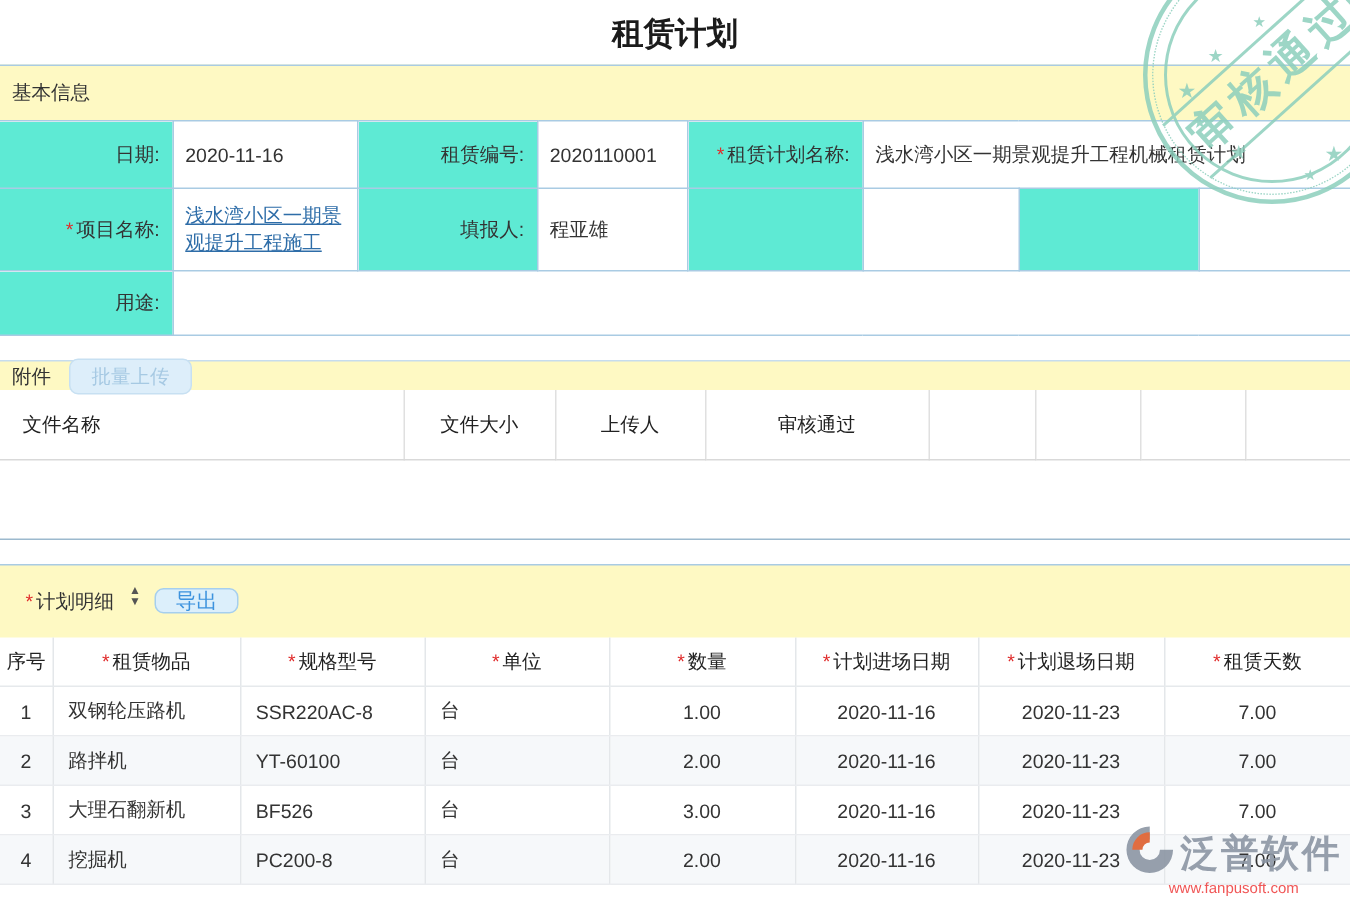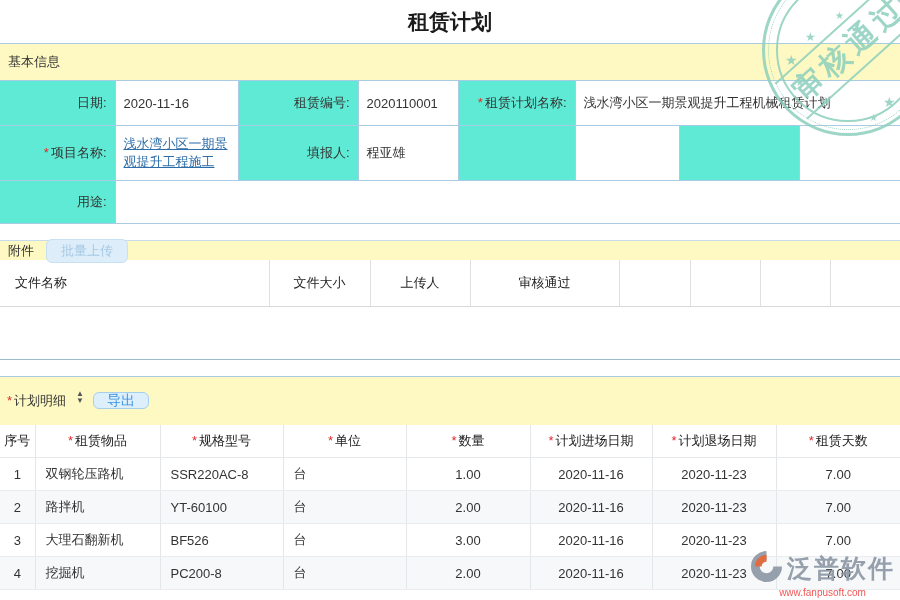--- a/index.html
+++ b/index.html
@@ -56,21 +56,21 @@
   table.attach { width: 900px; border-collapse: collapse; table-layout: fixed; }
   table.attach th {
     height: 46px; font-weight: 400; color: #222; background: #fff;
     border-right: 1px solid #E0E0E0; border-bottom: 1px solid #D9D9D9;
     text-align: center; overflow: hidden;
   }
   table.attach th:first-child { text-align: left; padding-left: 15px; }
   table.attach th:last-child { border-right: none; }
   .attach-empty { height: 53px; border-bottom: 1px solid #9CB9CE; }
   
-  .plan-bar { height: 49px; margin-top: 16px; border-top: 1px solid #A9CBE3; padding-left: 7px; gap: 9px; }
+  .plan-bar { height: 49px; margin-top: 16px; border-top: 1px solid #A9CBE3; padding-left: 17px; gap: 9px; }
   .sorter { display: inline-flex; flex-direction: column; line-height: 0; cursor: pointer; margin-left: 1px; }
   .sorter span { font-size: 8px; color: #555; height: 7px; display: block; }
   table.plan { width: 900px; border-collapse: collapse; table-layout: fixed; }
   table.plan th {
     height: 33px; font-weight: 400; color: #222; background: #fff;
     border-right: 1px solid #E4E7EA; border-bottom: 1px solid #E6E9EC;
     text-align: center; overflow: hidden;
   }
   table.plan td {
     height: 33px; border-right: 1px solid #E4E7EA; border-bottom: 1px solid #EAECEF;

